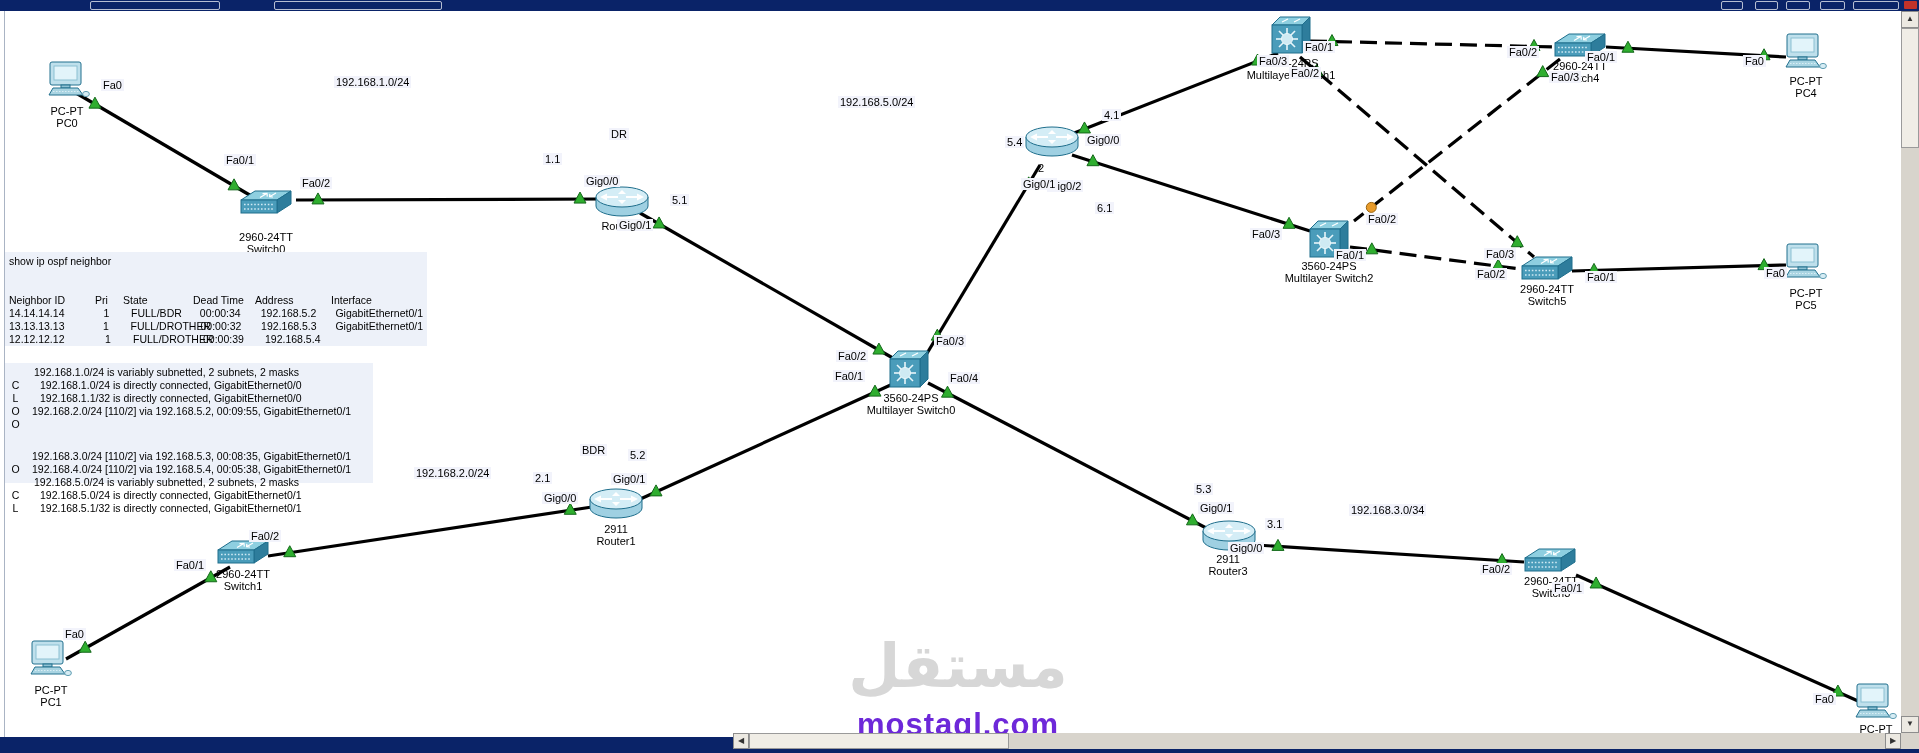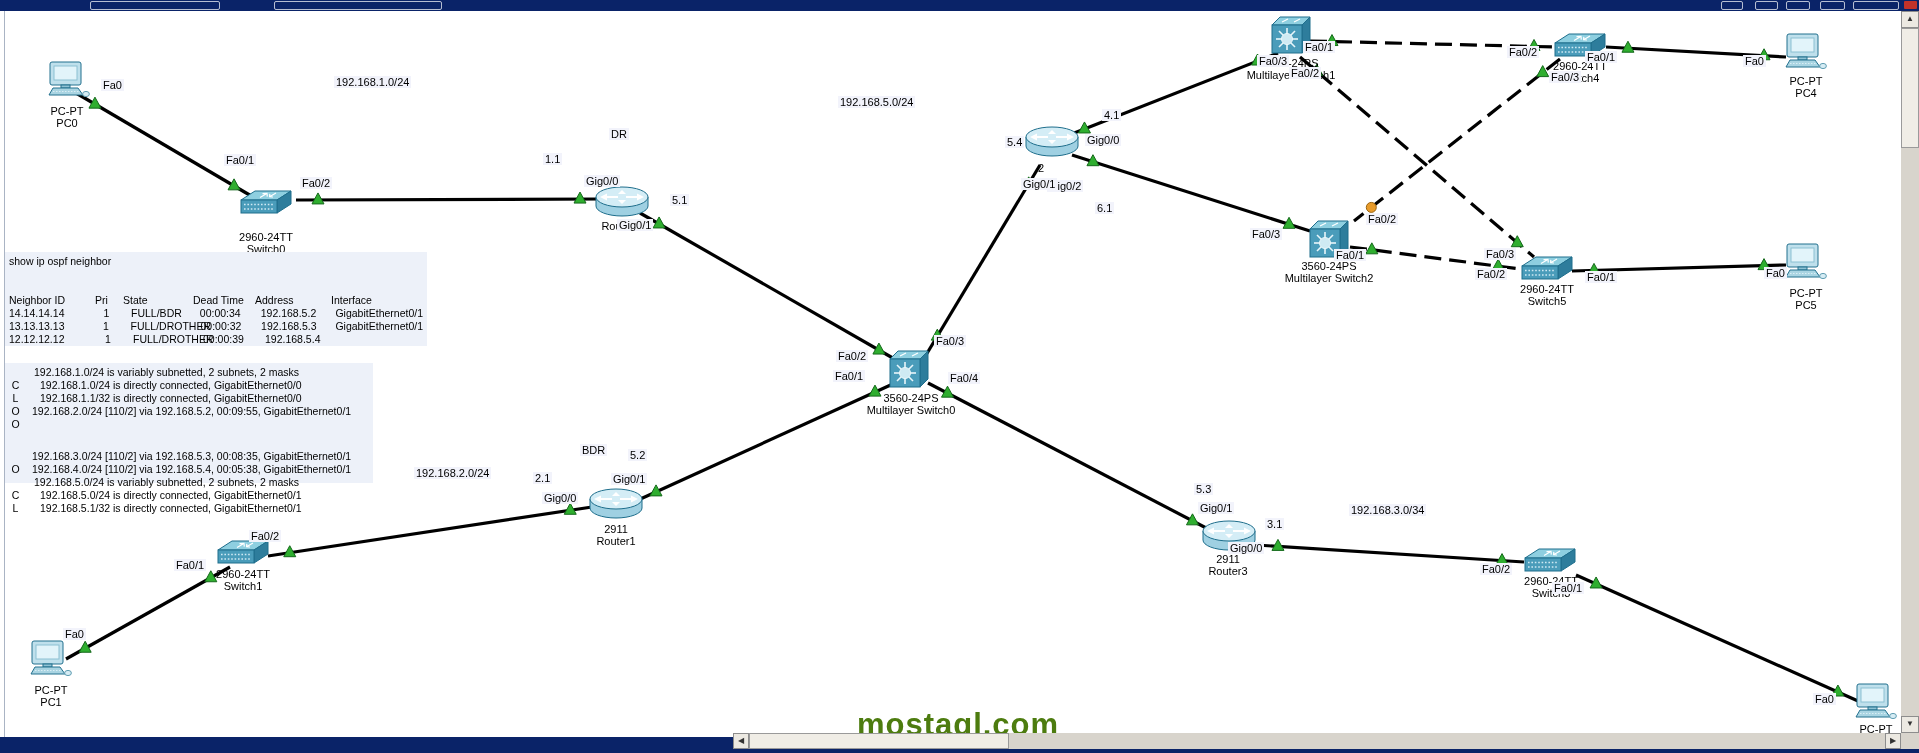--- a/index.html
+++ b/index.html
@@ -5,21 +5,21 @@
   html,body{margin:0;padding:0;}
   body{width:1919px;height:753px;overflow:hidden;background:#fff;
        font-family:"Liberation Sans","DejaVu Sans",sans-serif;position:relative;}
   #titlebar{position:absolute;left:0;top:0;width:1919px;height:11px;z-index:20;}
   .tb-btn{position:absolute;top:1px;height:7px;border:1px solid rgba(255,255,255,.7);border-radius:2px;}
   #close-btn{position:absolute;top:1px;right:2px;width:13px;height:8px;border-radius:1px;}
   #canvas{position:absolute;left:0;top:11px;width:1919px;height:742px;background:#fff;overflow:hidden;}
   #canvas-border{position:absolute;left:4px;top:0;width:1px;height:726px;background:#aab4c4;z-index:1;}
   #watermark{position:absolute;left:0;top:0;width:1919px;height:753px;z-index:0;}
   #wm-ar{position:absolute;left:958px;top:620px;transform:translateX(-50%);font-size:60px;font-weight:bold;color:#d7d7d7;}
-  #wm-la{position:absolute;left:958px;top:696px;transform:translateX(-50%);font-size:31px;font-weight:bold;color:#4d7c0f;letter-spacing:1px;}
+  #wm-la{position:absolute;left:958px;top:696px;transform:translateX(-50%);font-size:31px;font-weight:bold;color:#6d28d9;letter-spacing:1px;}
   #links-layer{position:absolute;left:0;top:0;z-index:2;}
   .dev{position:absolute;z-index:3;}
   .dlabel{position:absolute;transform:translateX(-50%);font-size:11px;line-height:12px;color:#000;white-space:nowrap;z-index:4;}
   .flabel{position:absolute;font-size:11px;line-height:12px;color:#000;white-space:nowrap;z-index:5;
           background:#f2f3fb;padding:0 2px;}
   .flabel.frag{background:transparent;padding:0;}
   .console{position:absolute;background:#edf1f9;font-size:10.5px;line-height:13px;color:#000;z-index:6;padding:3px 4px;white-space:nowrap;}
   #ospf-block{left:5px;top:241px;width:414px;height:88px;}
   #route-block{left:5px;top:352px;width:360px;height:114px;}
   .trow{display:flex;}
@@ -43,20 +43,21 @@
   <div class="tb-btn" style="left:1721px;width:20px;"></div>
   <div class="tb-btn" style="left:1755px;width:21px;"></div>
   <div class="tb-btn" style="left:1786px;width:22px;"></div>
   <div class="tb-btn" style="left:1820px;width:23px;"></div>
   <div class="tb-btn" style="left:1853px;width:44px;"></div>
   <div id="close-btn" style="background: rgb(194, 50, 41);"></div>
 </div>
 
 <div id="canvas">
   <div id="watermark">
+    <div id="wm-ar">مستقل</div>
     <div id="wm-la">mostaql.com</div>
   </div>
   <div id="canvas-border"></div>
 
   <div class="console" id="ospf-block">
     <div>show ip ospf neighbor</div>
     <div class="blank"></div>
       <div class="blank"></div>
     <div id="ospf-table">
         <div class="trow">

